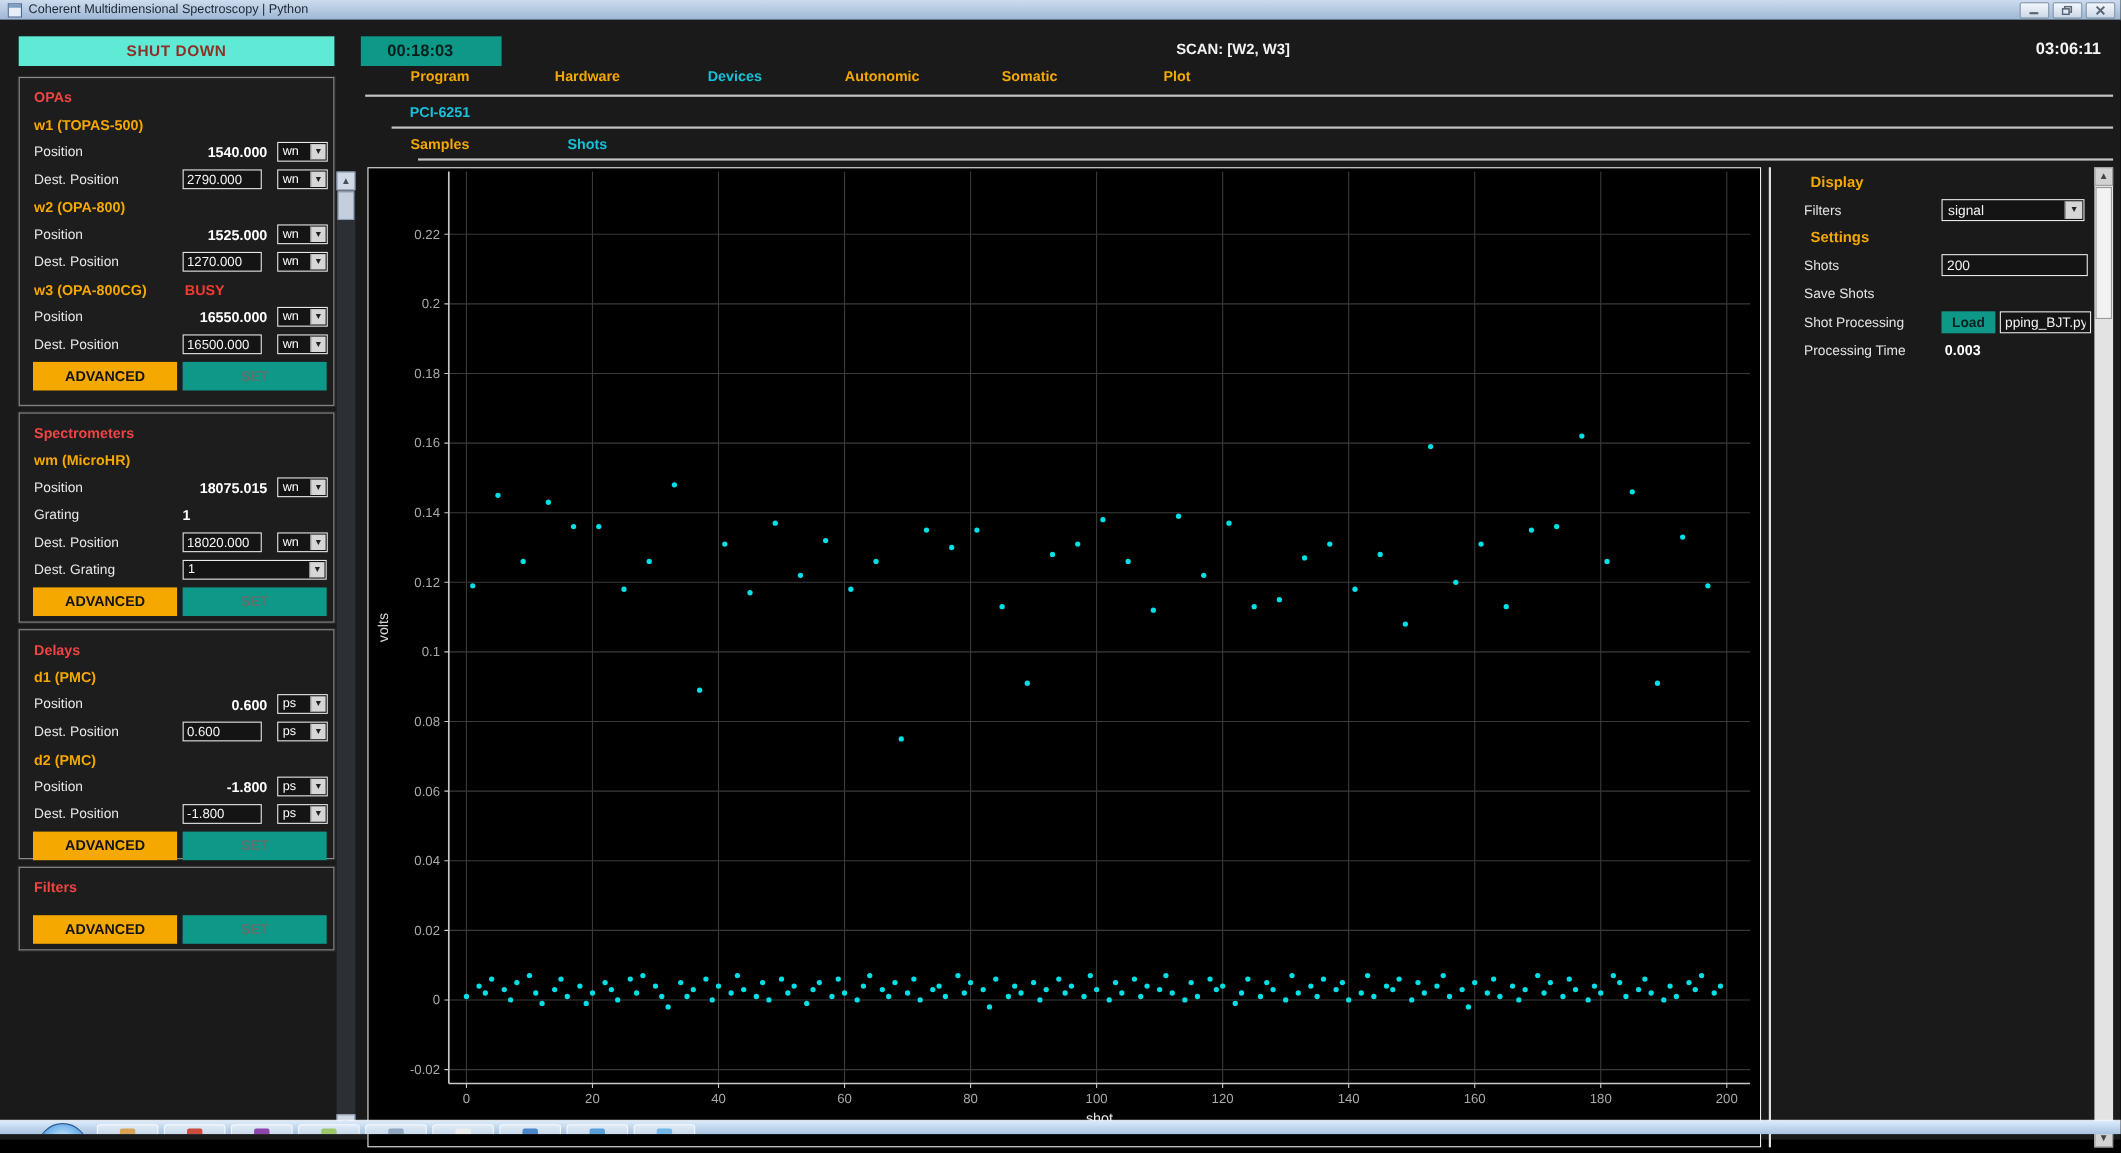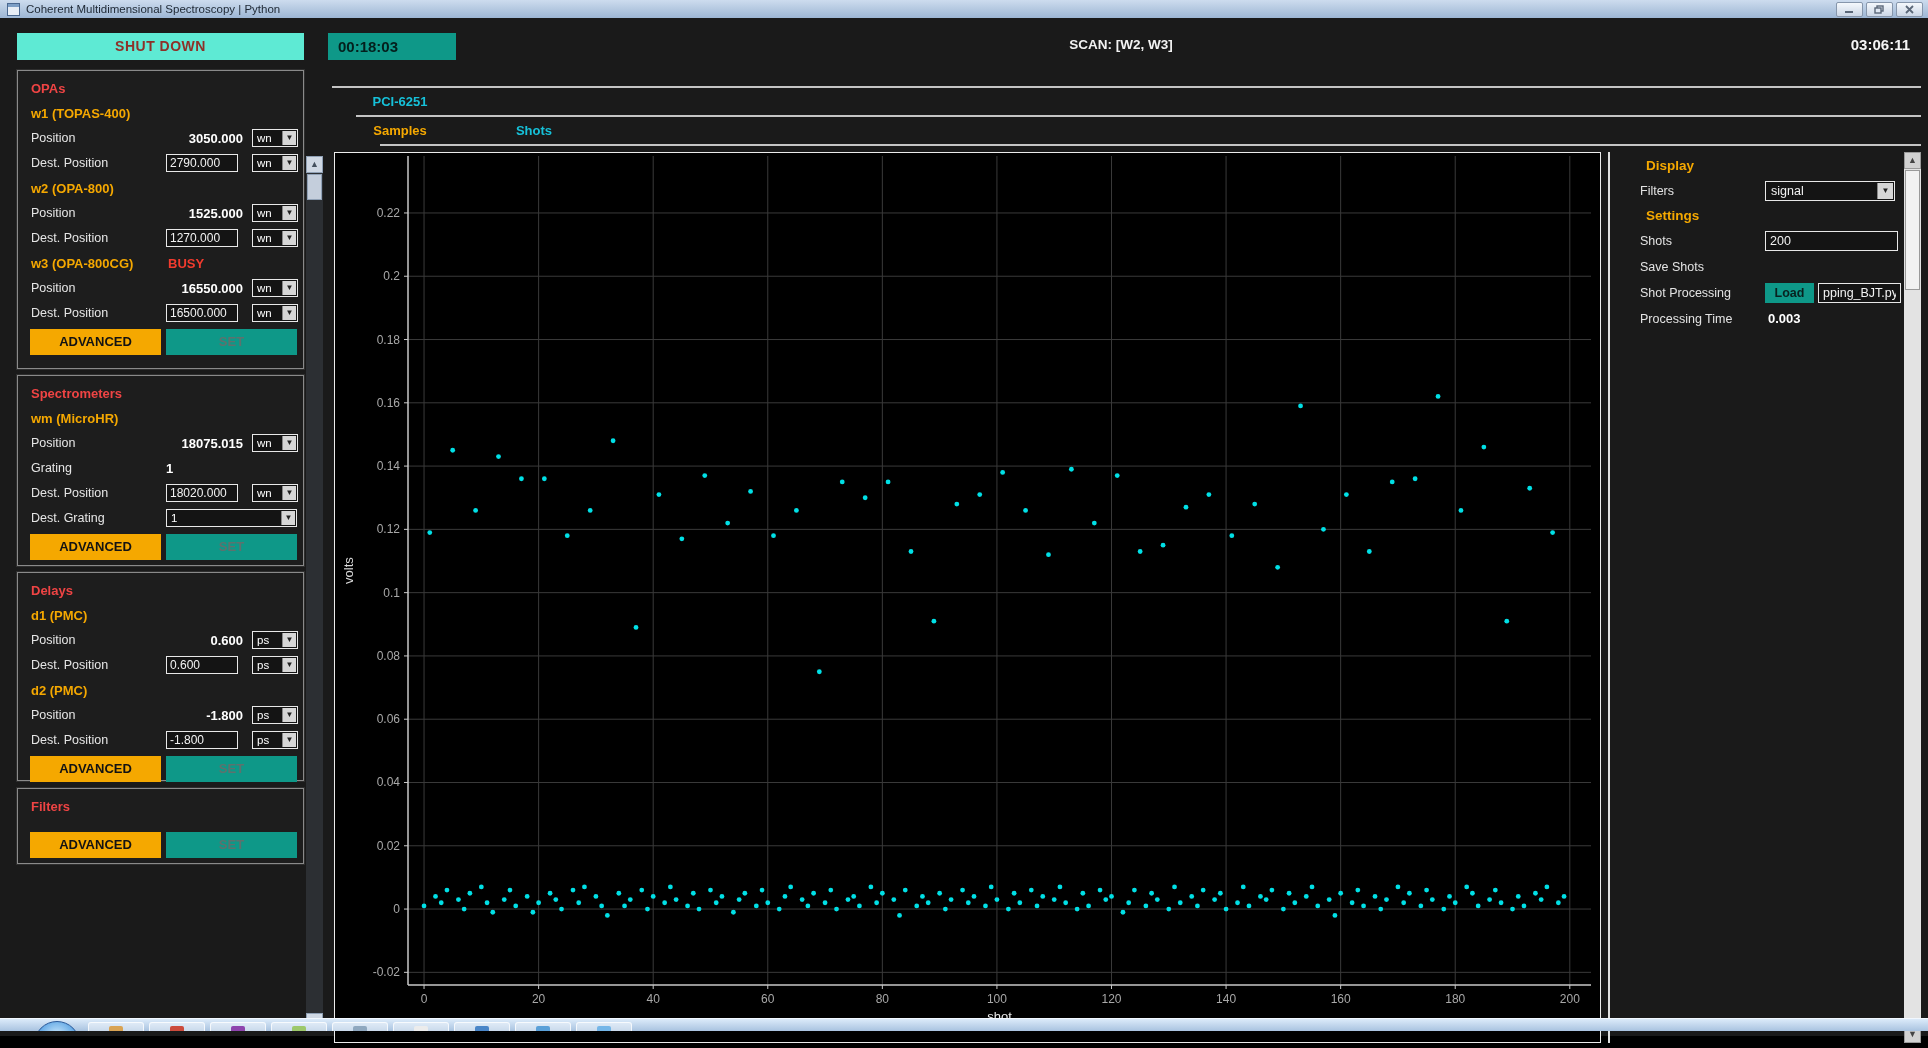--- a/index.html
+++ b/index.html
@@ -15,21 +15,21 @@
   .winbtn{width:25px;height:13px;margin-left:3px;border:1px solid #8696ab;border-radius:2px;
     background:linear-gradient(#f4f8fc,#ccd7e6);display:flex;align-items:center;justify-content:center;}
   .winbtn svg{display:block;}
   #winbtns{position:absolute;right:5px;top:2px;display:flex;}
   
   #app{left:0;top:18px;width:1928px;height:1018px;background:#1a1a1a;}
   
   #shutdown{left:17px;top:15px;width:287px;height:27px;background:#5eead4;color:#8e3028;
     font-weight:bold;font-size:14px;text-align:center;line-height:27px;letter-spacing:.5px;}
   #timer{left:328px;top:15px;width:128px;height:27px;background:#0e9888;color:#04201d;
-    font-weight:bold;font-size:15px;line-height:27px;padding-left:10px;box-sizing:border-box;}
+    font-weight:bold;font-size:15px;line-height:27px;padding-left:24px;box-sizing:border-box;}
   #scan{left:971px;top:19px;width:300px;text-align:center;color:#f2f2f2;font-weight:bold;font-size:13.5px;}
   #clock{left:1760px;top:18px;width:150px;text-align:right;color:#f5f5f5;font-weight:bold;font-size:15px;}
   
   .tabrow{display:flex;}
   .tab{width:134px;text-align:center;font-weight:bold;font-size:13px;cursor:default;}
   .tab.on{color:#16c1d9;} .tab.off{color:#f5a800;}
   .rule{height:2px;background:#c4c4c4;}
   
   .box{position:absolute;left:17px;width:287px;background:#1d1d1d;border:1px solid #8a8a8a;
        box-shadow:0 0 0 1px #2e2e2e;box-sizing:border-box;padding-top:5px;}
@@ -110,42 +110,50 @@
     </div>
   </div>
 </div>
 
 <div id="app" class="abs">
   <div id="shutdown" class="abs">SHUT DOWN</div>
   <div id="timer" class="abs">00:18:03</div>
   <div id="scan" class="abs">SCAN: [W2, W3]</div>
   <div id="clock" class="abs">03:06:11</div>
 
+  <div id="main-tabs" class="abs tabrow" style="left:333px;top:44px;">
+      <div class="tab off">Program</div>
+      <div class="tab off">Hardware</div>
+      <div class="tab on">Devices</div>
+      <div class="tab off">Autonomic</div>
+      <div class="tab off">Somatic</div>
+      <div class="tab off">Plot</div>
+    </div>
   <div class="abs rule" style="left:332px;top:68px;width:1589px;"></div>
   <div id="device-tabs" class="abs tabrow" style="left:333px;top:76px;">
       <div class="tab on">PCI-6251</div>
     </div>
   <div class="abs rule" style="left:356px;top:97px;width:1565px;"></div>
   <div id="sub-tabs" class="abs tabrow" style="left:333px;top:105px;">
       <div class="tab off">Samples</div>
       <div class="tab on">Shots</div>
     </div>
   <div class="abs rule" style="left:380px;top:126px;width:1541px;"></div>
 
   <div id="sidebar">
       <div class="box" style="top: 52px; height: 299px;">
         <div class="row">
           <span class="hdr">OPAs</span>
         </div>
         <div class="row">
-          <span class="sec">w1 (TOPAS-400)</span>
+          <span class="sec">w1 (TOPAS-500)</span>
         </div>
         <div class="row">
           <span class="lbl">Position</span>
-          <span class="val">3050.000</span>
+          <span class="val">1540.000</span>
           <div class="combo" style="width: 46px;"><span>wn</span><span class="arr">▼</span></div>
         </div>
         <div class="row">
           <span class="lbl">Dest. Position</span>
           <input class="inp" value="2790.000" style="">
           <div class="combo" style="width: 46px;"><span>wn</span><span class="arr">▼</span></div>
         </div>
         <div class="row">
           <span class="sec">w2 (OPA-800)</span>
         </div>

